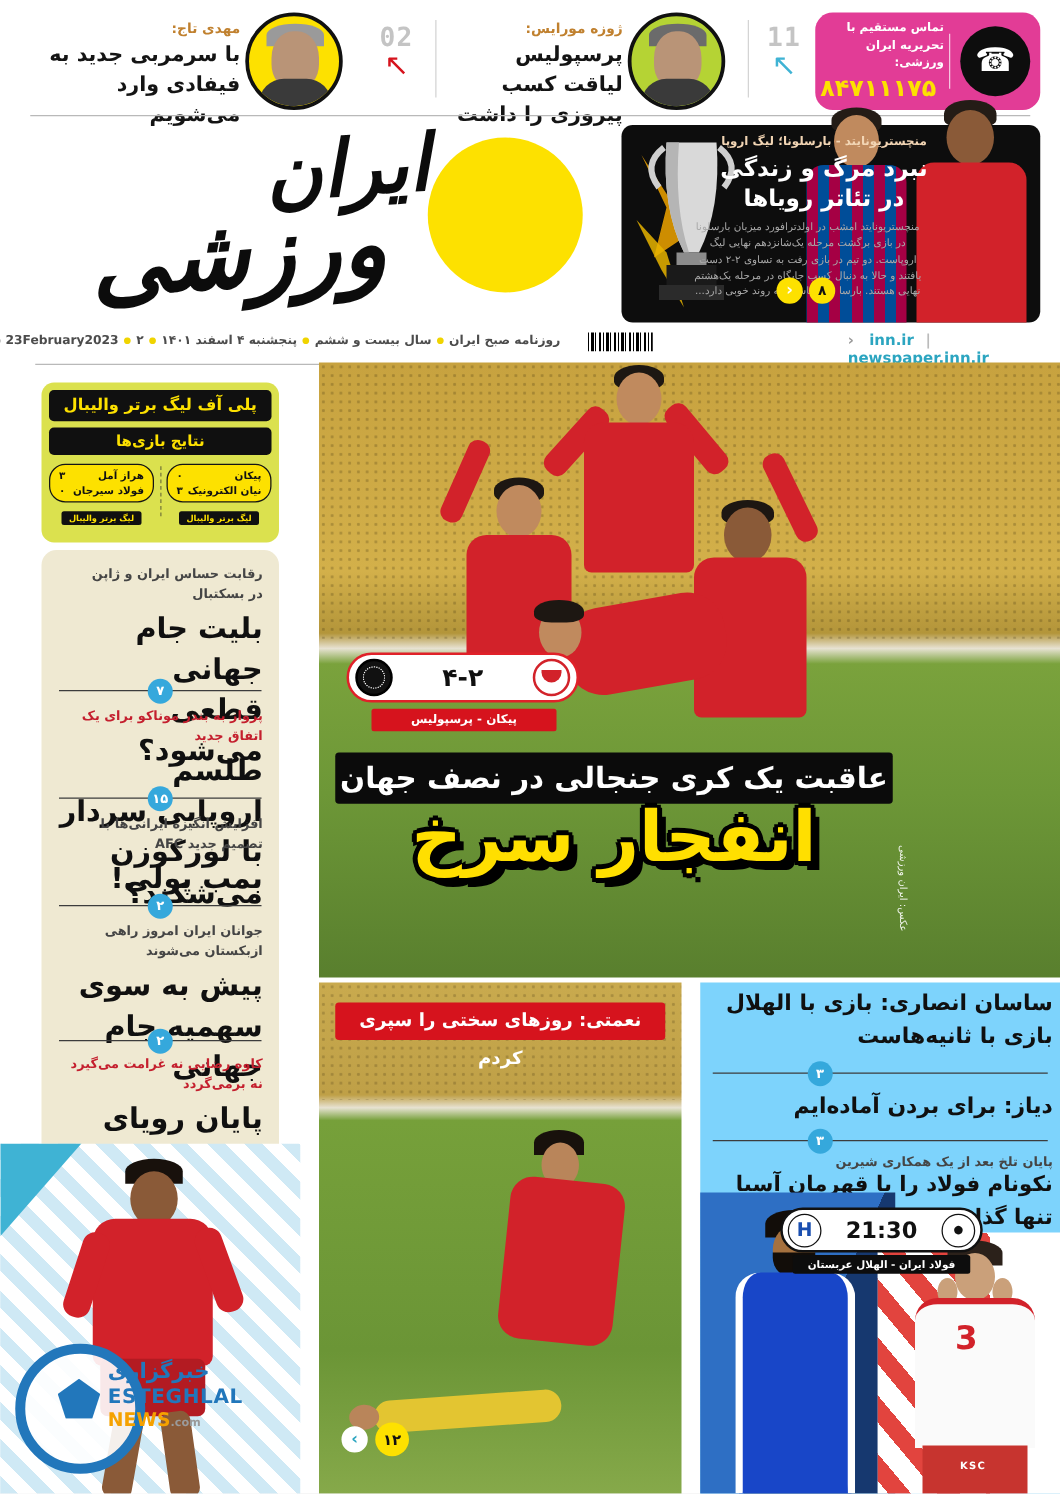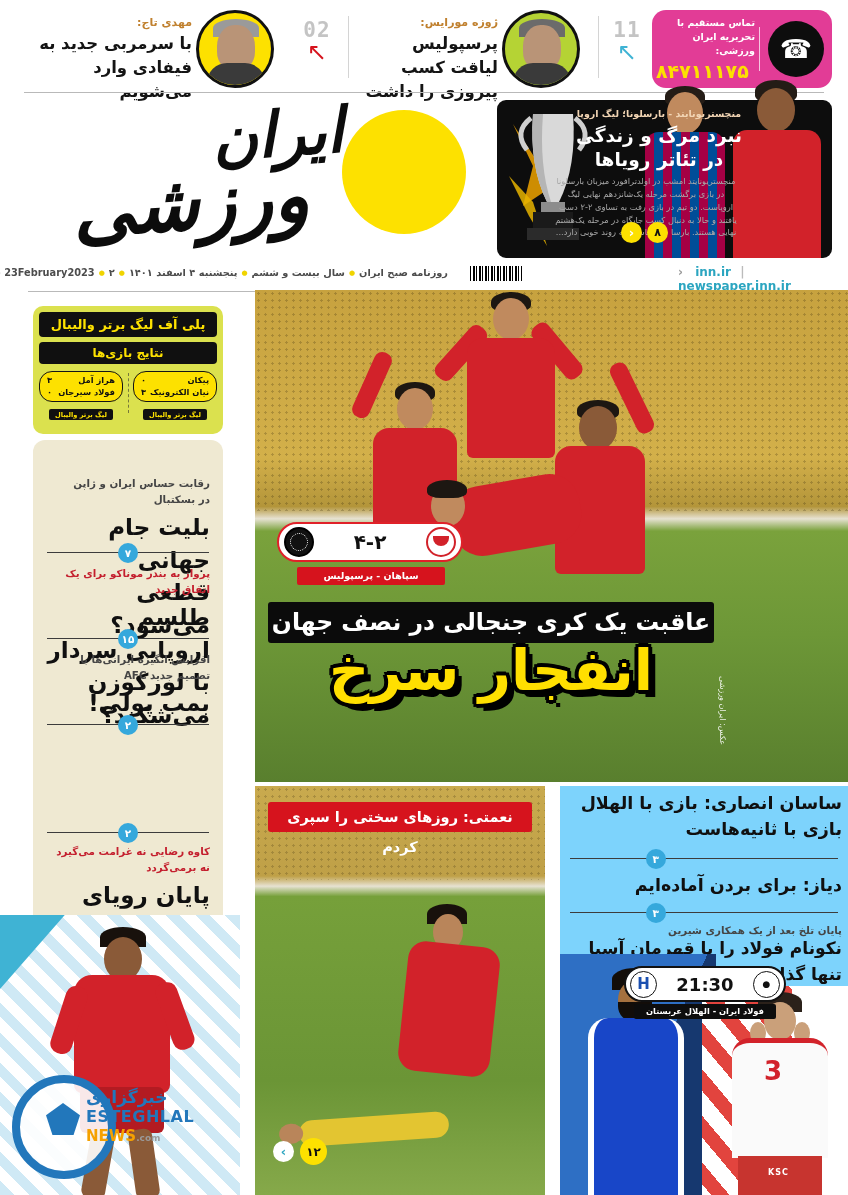--- a/index.html
+++ b/index.html
@@ -275,41 +275,45 @@
               <span>فولاد سیرجان</span>
               <span>۰</span>
             </div>
         </div>
         <span class="tag">لیگ برتر والیبال</span>
       </div>
     </div>
   </div>
 
   <div class="abs cream">
-    <div class="ls" style="top:36px;margin-left:20px;">
+    <div class="ls" style="top:12px;margin-left:20px;">
       <div class="kick">رقابت حساس ایران و ژاپن در بسکتبال</div>
       <div class="ttl">بلیت جام جهانی قطعی می‌شود؟</div>
     </div>
     <div class="ldiv" style="top:112px;">
         <span class="bluec">۷</span>
       </div>
     <div class="ls" style="top:126px;">
       <div class="kick red">پرواز به بندر موناکو برای یک اتفاق جدید</div>
       <div class="ttl">طلسم اروپایی سردار با لورکوزن می‌شکند؟</div>
     </div>
     <div class="ldiv" style="top:198px;">
         <span class="bluec">۱۵</span>
       </div>
     <div class="ls" style="top:212px;">
       <div class="kick">افزایش انگیزه ایرانی‌ها با تصمیم جدید AFC</div>
       <div class="ttl">بمب پولی!</div>
     </div>
     <div class="ldiv" style="top:284px;">
         <span class="bluec">۲</span>
       </div>
+    <div class="ls" style="top:298px;">
+      <div class="kick">جوانان ایران امروز راهی ازبکستان می‌شوند</div>
+      <div class="ttl">پیش به سوی سهمیه جام جهانی</div>
+    </div>
     <div class="ldiv" style="top:392px;">
         <span class="bluec">۲</span>
       </div>
     <div class="ls" style="top:404px;">
       <div class="kick red">کاوه رضایی نه غرامت می‌گیرد نه برمی‌گردد</div>
       <div class="ttl">پایان رویای خداحافظی با پیراهن استقلال</div>
     </div>
   </div>
 
   <div class="abs strip">
@@ -356,21 +360,21 @@
       <span class="torso" style="left:196px;top:190px;width:130px;height:70px;border-radius:30px;transform:rotate(-10deg);"></span>
       <span class="head" style="left:176px;top:196px;width:34px;height:40px;"></span>
       <span class="hair" style="left:172px;top:190px;width:40px;height:18px;"></span>
     </div>
 
     <div class="scorepill">
       <span class="crest pers"></span>
       <span class="score">۴-۲</span>
       <span class="crest sep"></span>
     </div>
-    <div class="matchtag">سپاهان - پرسپولیس</div>
+    <div class="matchtag">پیکان - پرسپولیس</div>
     <div class="blackstrip">عاقبت یک کری جنجالی در نصف جهان</div>
     <div class="bigtitle">انفجار سرخ</div>
     <div class="credit">عکس: ایران ورزشی</div>
   </div>
 
   <div class="abs midph">
     <div class="nemati">
       <span class="hair"></span>
       <span class="head"></span>
       <span class="torso"></span>

